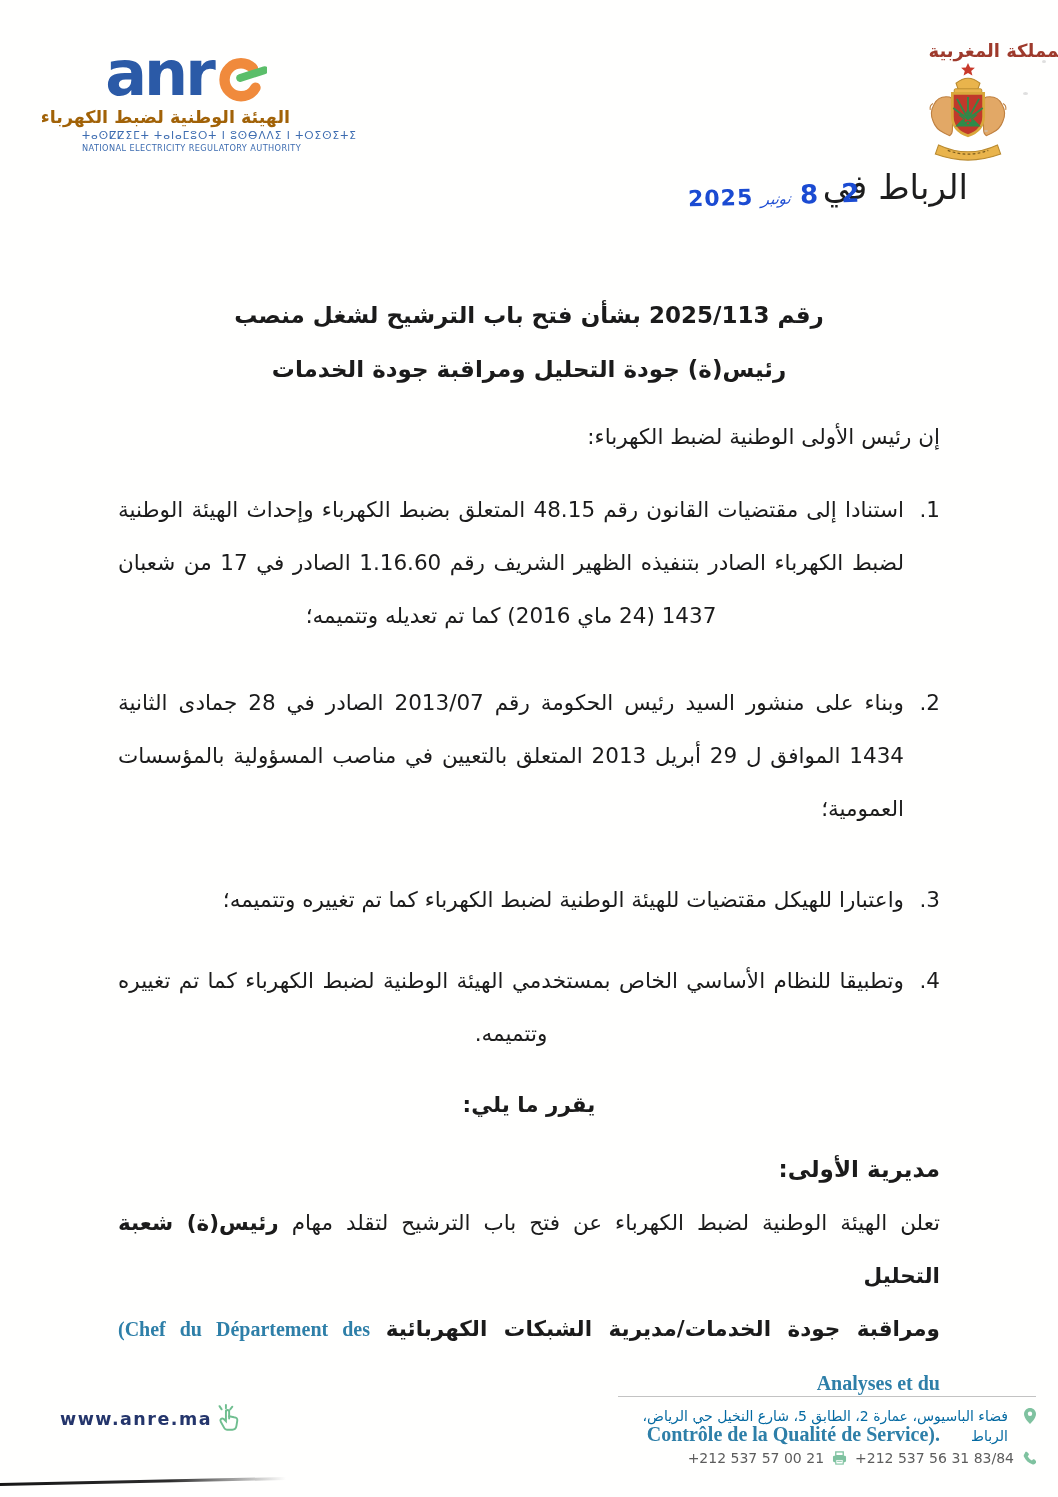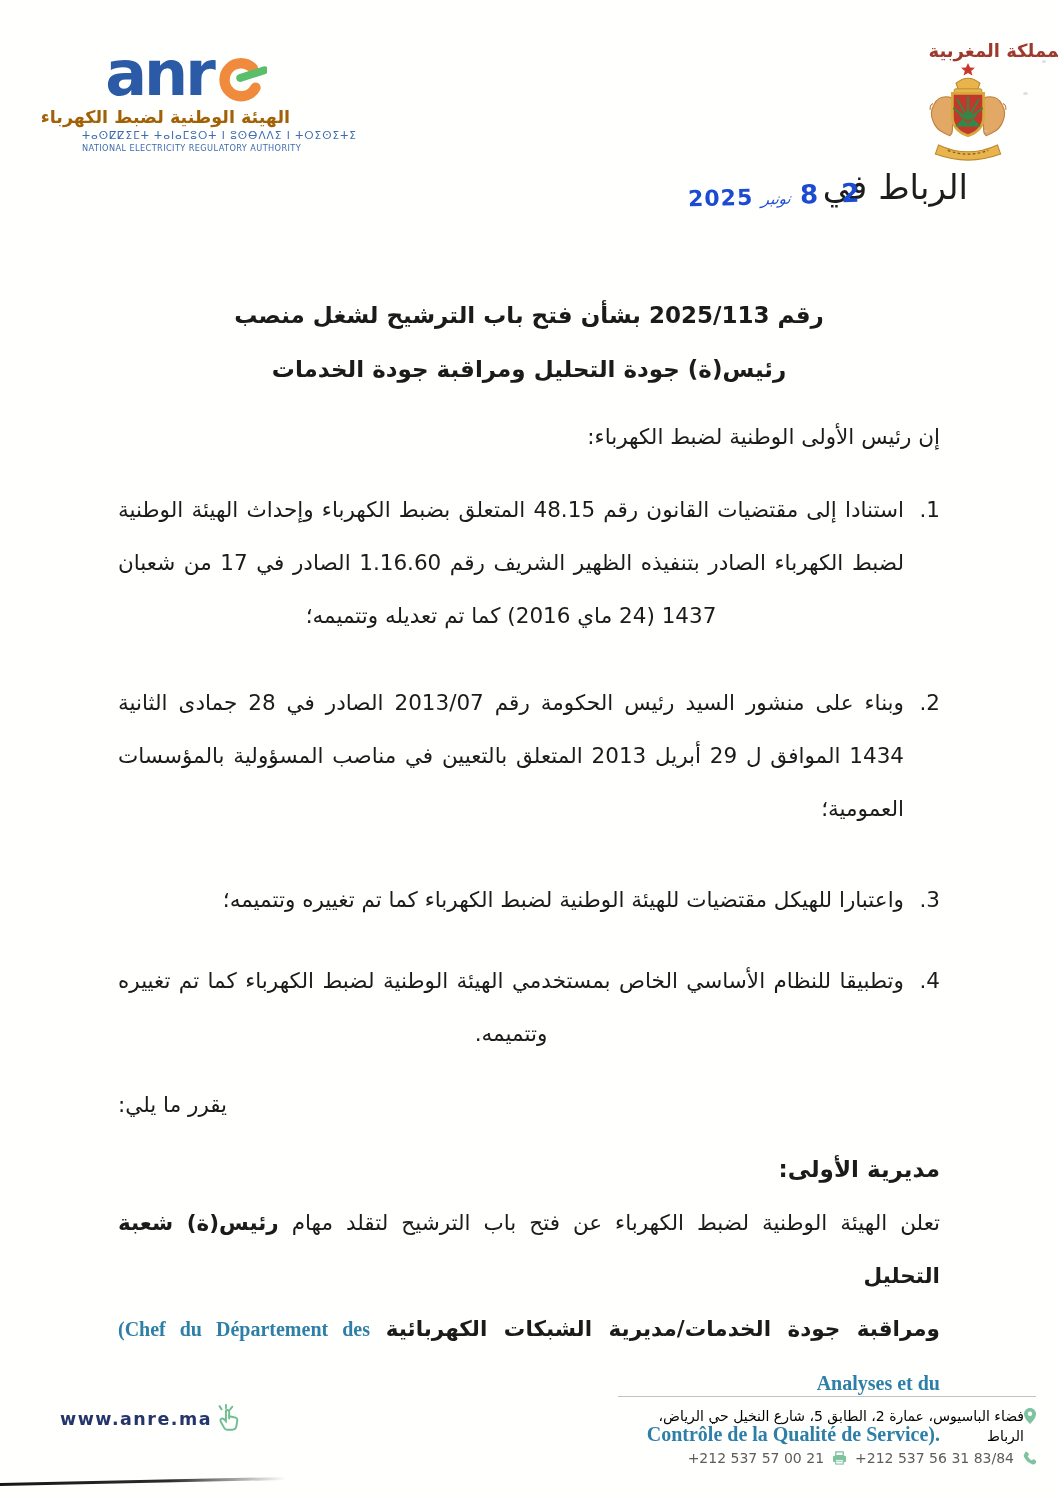--- a/index.html
+++ b/index.html
@@ -29,35 +29,35 @@
   .doc-title{text-align:center;font-weight:bold;font-size:23px;line-height:54px;}
   .intro{margin-top:14px;text-align:right;line-height:53px;}
   .preamble{margin-top:20px;}
   .item{position:relative;padding-right:36px;text-align:justify;line-height:53px;}
   .item .num{position:absolute;right:0;top:0;}
   .item-1{margin-bottom:34px;}
   .item-2{margin-bottom:38px;}
   .item-3{margin-bottom:28px;}
   .item-4{margin-bottom:18px;}
   .last-center{text-align-last:center;}
-  .decision{text-align:left;font-weight:normal;line-height:53px;margin-top:8px;}
+  .decision{text-align:center;font-weight:bold;line-height:53px;margin-top:8px;}
   .article-h{font-weight:bold;font-size:23px;text-align:right;line-height:53px;margin-top:12px;}
   .article-l1{text-align:justify;line-height:53px;}
   .article-l1 .bold{font-weight:bold;}
   .article-l2{text-align:justify;line-height:53px;}
   .article-l2 .ar{font-weight:bold;}
   .fr{font-family:"Liberation Serif",serif;font-weight:bold;color:#2E7FA8;font-size:20px;}
   .article-l3{direction:ltr;text-align:right;line-height:45px;margin-top:2px;}
 
   
   .footer-web{position:absolute;left:60px;top:1404px;display:flex;align-items:center;gap:0;}
   .footer-web .url{color:#24356B;font-weight:bold;font-size:17.5px;letter-spacing:1.5px;}
   .footer-right{position:absolute;right:22px;top:1396px;width:418px;direction:rtl;}
   .sep{border-top:1px solid #c3c3c3;width:100%;margin-bottom:9px;}
-  .addr{display:flex;direction:rtl;align-items:flex-start;gap:0;justify-content:flex-end;color:#000000;font-size:14px;line-height:20px;}
+  .addr{display:flex;direction:rtl;align-items:flex-start;gap:16px;justify-content:flex-end;color:#0369a1;font-size:14px;line-height:20px;}
   .phones{display:flex;direction:rtl;align-items:center;gap:8px;margin-top:4px;justify-content:flex-start;color:#5c5c5c;font-size:14px;}
   .ltr{direction:ltr;unicode-bidi:embed;}
   .scan-line{position:absolute;left:-4px;bottom:14px;width:290px;height:3px;background:linear-gradient(to right,#151515 0%,#2c2c2c 60%,rgba(60,60,60,0)100%);transform:rotate(-1.2deg);}
   .speck{position:absolute;background:#c9c9c9;border-radius:50%;opacity:.6;}
 </style>
 </head>
 <body>
 
 <div class="page">
 

